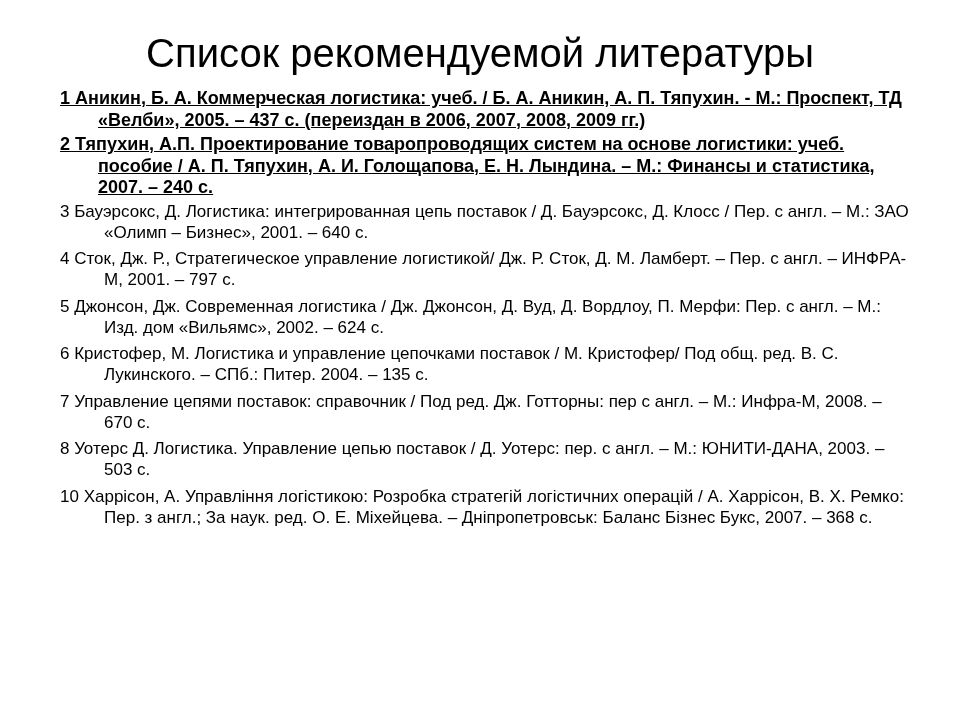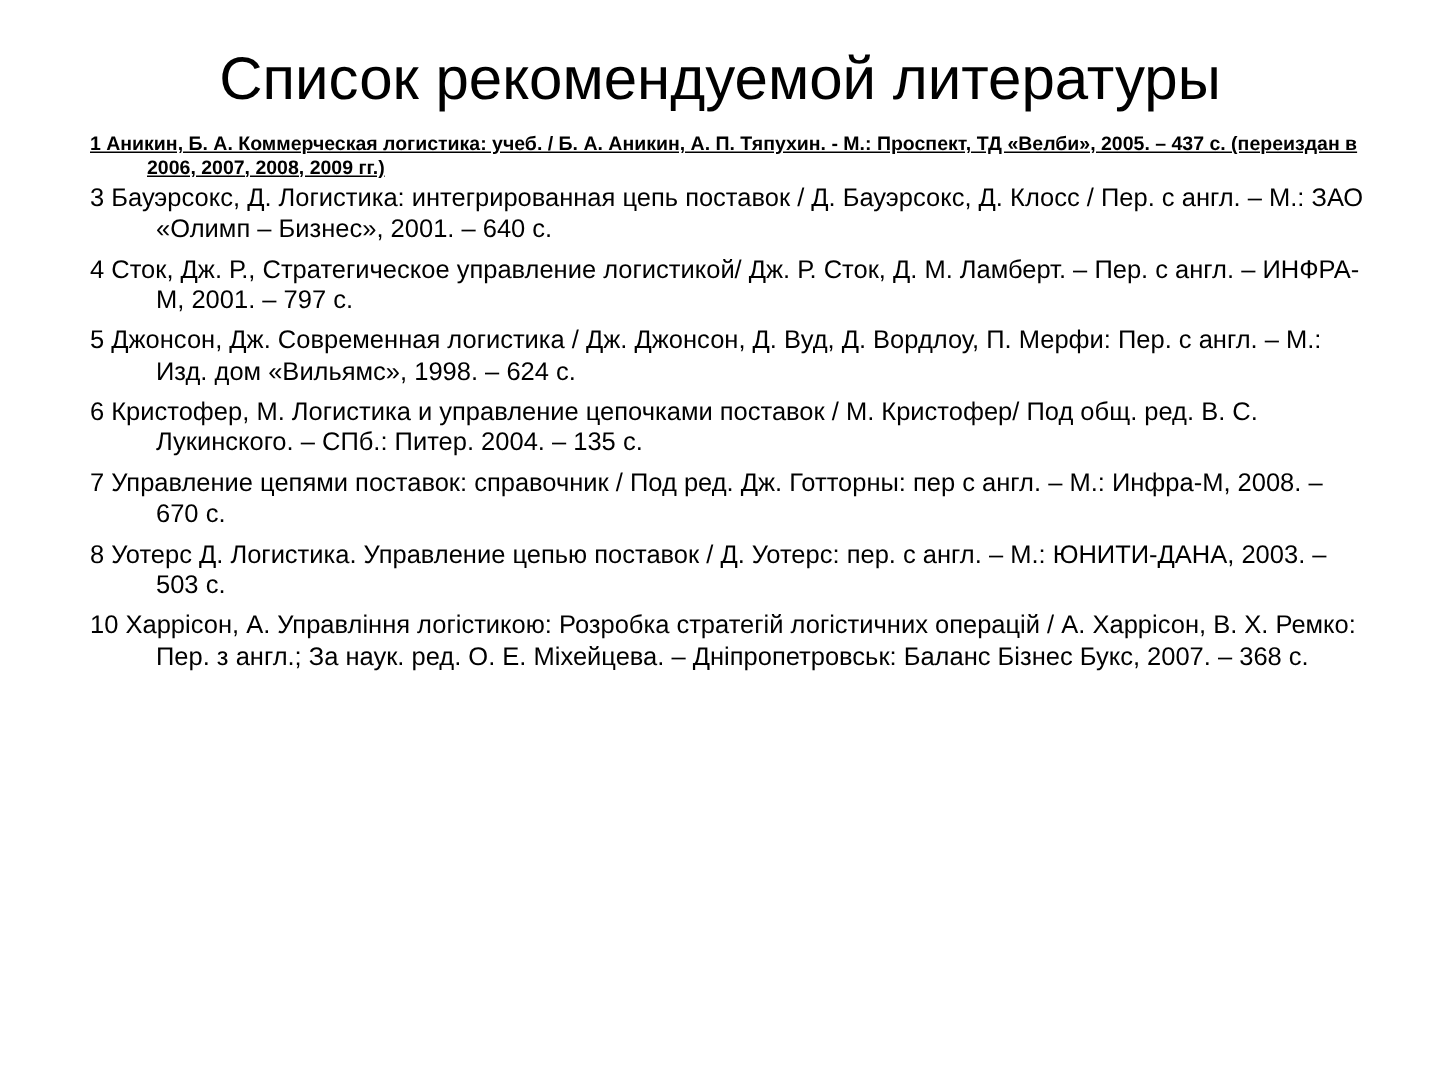--- a/index.html
+++ b/index.html
@@ -46,47 +46,50 @@
     text-align: left;
   }
   .ref-item .body {
     display: block;
     padding-left: 44px;
     text-indent: -44px;
   }
   .ref-item.bold {
     font-weight: bold;
     text-decoration: underline;
-    font-size: 13px;
+    font-size: 18px;
     line-height: 1.2;
     margin-bottom: 3px;
   }
   .ref-item.bold .body {
     padding-left: 38px;
     text-indent: -38px;
   }
 </style>
 </head>
 <body>
 
 <div class="slide">
   <h1 class="slide-title">Список рекомендуемой литературы</h1>
 
   <div class="ref-list">
     <div class="ref-item bold">
       <span class="body">1 Аникин, Б. А. Коммерческая логистика: учеб. / Б. А. Аникин, А. П. Тяпухин. - М.: Проспект, ТД «Велби», 2005. – 437 с. (переиздан в 2006, 2007, 2008, 2009 гг.)</span>
     </div>
+    <div class="ref-item bold">
+      <span class="body">2 Тяпухин, А.П. Проектирование товаропроводящих систем на основе логистики: учеб. пособие / А. П. Тяпухин, А. И. Голощапова, Е. Н. Лындина. – М.: Финансы и статистика, 2007. – 240 с.</span>
+    </div>
     <div class="ref-item">
       <span class="body">3 Бауэрсокс, Д. Логистика: интегрированная цепь поставок / Д. Бауэрсокс, Д. Клосс / Пер. с англ. – М.: ЗАО «Олимп – Бизнес», 2001. – 640 с.</span>
     </div>
     <div class="ref-item">
       <span class="body">4 Сток, Дж. Р., Стратегическое управление логистикой/ Дж. Р. Сток, Д. М. Ламберт. – Пер. с англ. – ИНФРА-М, 2001. – 797 с.</span>
     </div>
     <div class="ref-item">
-      <span class="body">5 Джонсон, Дж. Современная логистика / Дж. Джонсон, Д. Вуд, Д. Вордлоу, П. Мерфи: Пер. с англ. – М.: Изд. дом «Вильямс», 1998. – 624 с.</span>
+      <span class="body">5 Джонсон, Дж. Современная логистика / Дж. Джонсон, Д. Вуд, Д. Вордлоу, П. Мерфи: Пер. с англ. – М.: Изд. дом «Вильямс», 2002. – 624 с.</span>
     </div>
     <div class="ref-item">
       <span class="body">6 Кристофер, М. Логистика и управление цепочками поставок / М. Кристофер/ Под общ. ред. В. С. Лукинского. – СПб.: Питер. 2004. – 135 с.</span>
     </div>
     <div class="ref-item">
       <span class="body">7 Управление цепями поставок: справочник / Под ред. Дж. Готторны: пер с англ. – М.: Инфра-М, 2008. – 670 с.</span>
     </div>
     <div class="ref-item">
       <span class="body">8 Уотерс Д. Логистика. Управление цепью поставок / Д. Уотерс: пер. с англ. – М.: ЮНИТИ-ДАНА, 2003. – 503 с.</span>
     </div>

